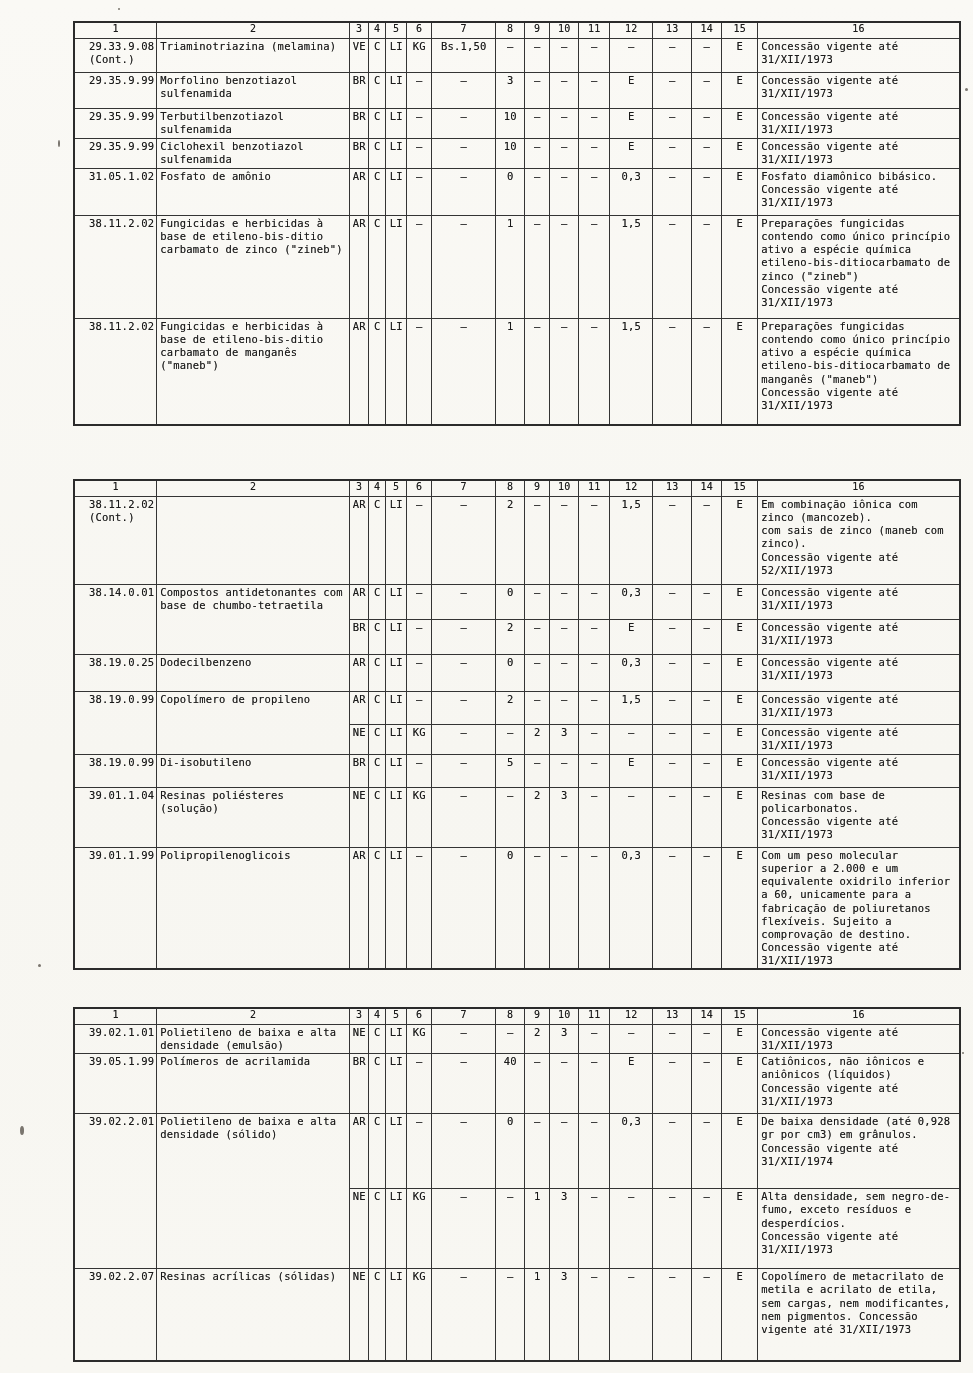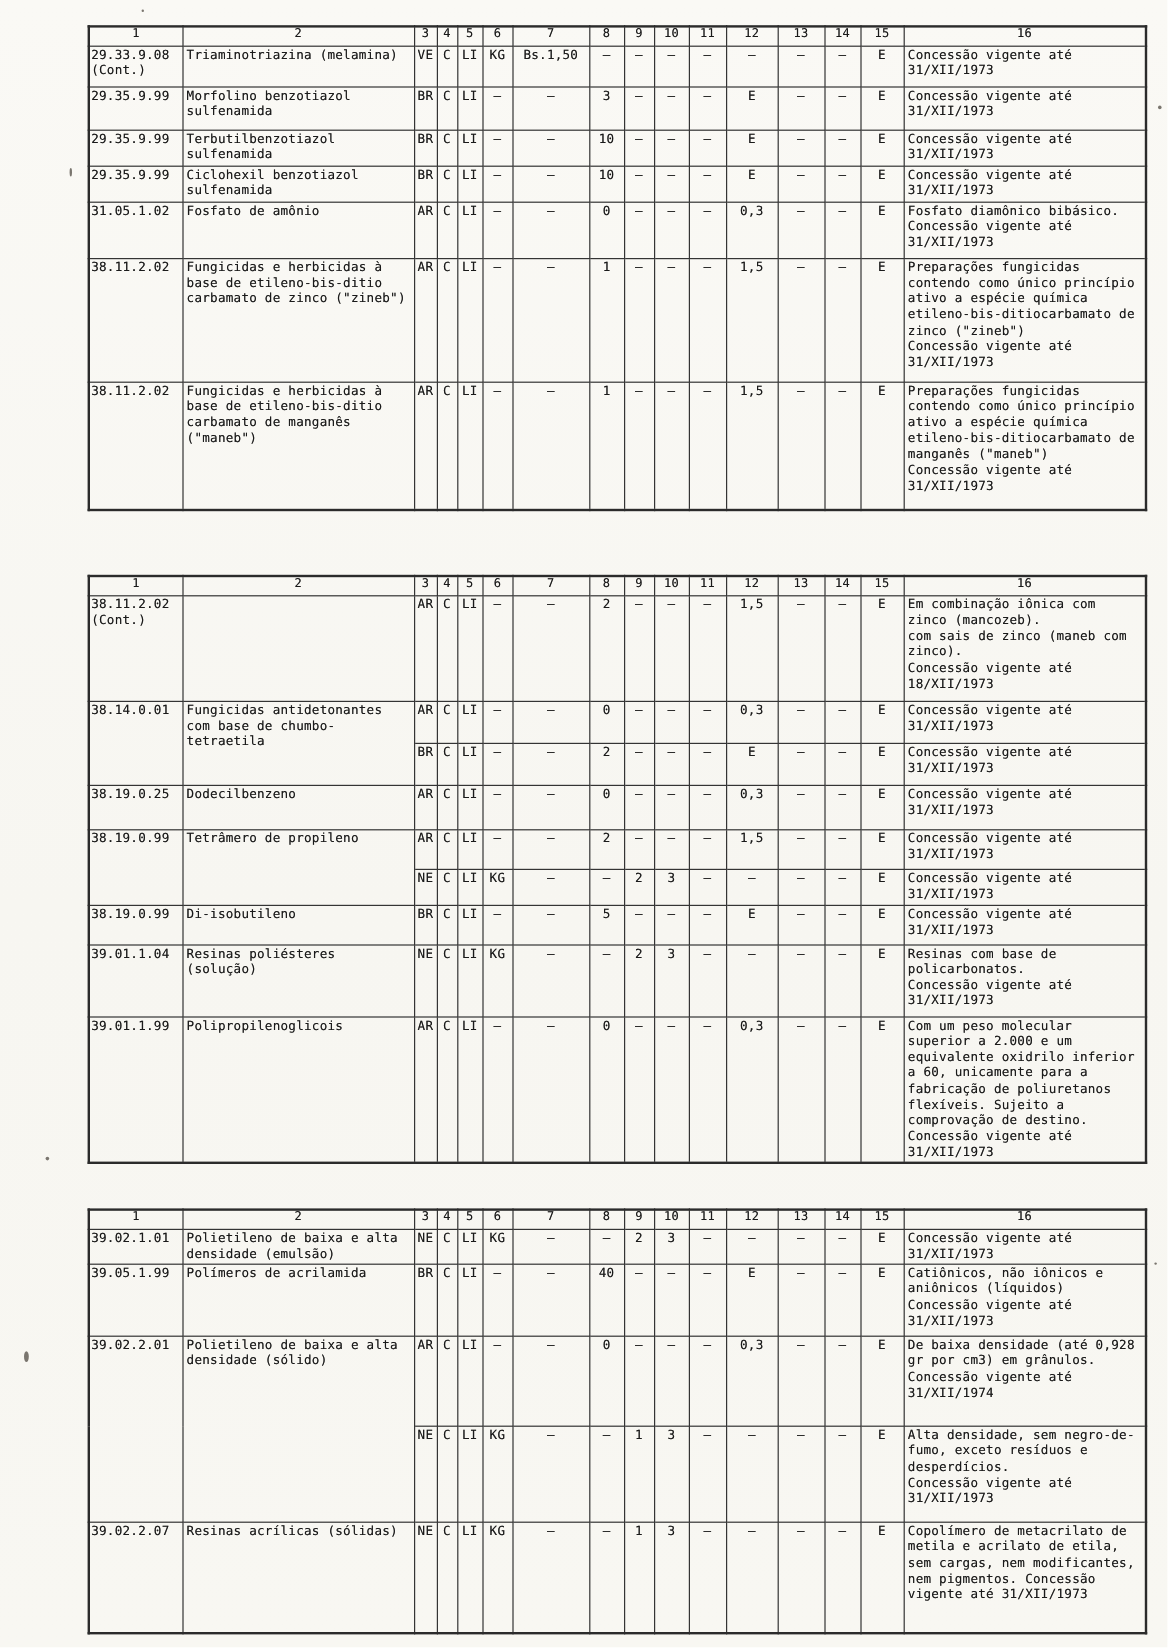--- a/index.html
+++ b/index.html
@@ -17,21 +17,21 @@
   table{border-collapse:collapse;table-layout:fixed;border:2px solid #2b2b2b;}
   th,td{
     border:1px solid #343434;
     font-weight:normal;
     font-size:10.5px;line-height:1.25;letter-spacing:0.2px;
     padding:1px 2px;vertical-align:top;overflow:hidden;
     text-shadow:0 0 0.4px rgba(25,25,25,0.55);
   }
   th{text-align:center;font-size:10px;height:15px;padding:0 1px;}
   td.num{text-align:center;padding:1px 0;}
-  td.c1{white-space:pre-line;padding-left:1px;}
+  td.c1{white-space:pre-line;padding-left:14px;}
   td.c2{padding-left:3px;}
   td.c16{white-space:pre-line;padding-left:3px;}
   .speck{position:absolute;background:#5a554e;border-radius:50%;opacity:0.8;}
 </style>
 </head>
 <body>
 
 <div class="sheet">
 
   <div class="tbl-wrap" id="tbl0">
@@ -262,25 +262,25 @@
             <td class="num">2</td>
             <td class="num">–</td>
             <td class="num">–</td>
             <td class="num">–</td>
             <td class="num">1,5</td>
             <td class="num">–</td>
             <td class="num">–</td>
             <td class="num">E</td>
             <td class="c16">Em combinação iônica com zinco (mancozeb).
 com sais de zinco (maneb com zinco).
-Concessão vigente até 18/XII/1973</td>
+Concessão vigente até 52/XII/1973</td>
           </tr>
           <tr style="height: 35px;">
             <td class="c1" rowspan="2">38.14.0.01</td>
-            <td class="c2" rowspan="2">Fungicidas antidetonantes com base de chumbo-tetraetila</td>
+            <td class="c2" rowspan="2">Compostos antidetonantes com base de chumbo-tetraetila</td>
             <td class="num">AR</td>
             <td class="num">C</td>
             <td class="num">LI</td>
             <td class="num">–</td>
             <td class="num">–</td>
             <td class="num">0</td>
             <td class="num">–</td>
             <td class="num">–</td>
             <td class="num">–</td>
             <td class="num">0,3</td>
@@ -318,21 +318,21 @@
             <td class="num">–</td>
             <td class="num">–</td>
             <td class="num">0,3</td>
             <td class="num">–</td>
             <td class="num">–</td>
             <td class="num">E</td>
             <td class="c16">Concessão vigente até 31/XII/1973</td>
           </tr>
           <tr style="height: 33px;">
             <td class="c1" rowspan="2">38.19.0.99</td>
-            <td class="c2" rowspan="2">Tetrâmero de propileno</td>
+            <td class="c2" rowspan="2">Copolímero de propileno</td>
             <td class="num">AR</td>
             <td class="num">C</td>
             <td class="num">LI</td>
             <td class="num">–</td>
             <td class="num">–</td>
             <td class="num">2</td>
             <td class="num">–</td>
             <td class="num">–</td>
             <td class="num">–</td>
             <td class="num">1,5</td>

